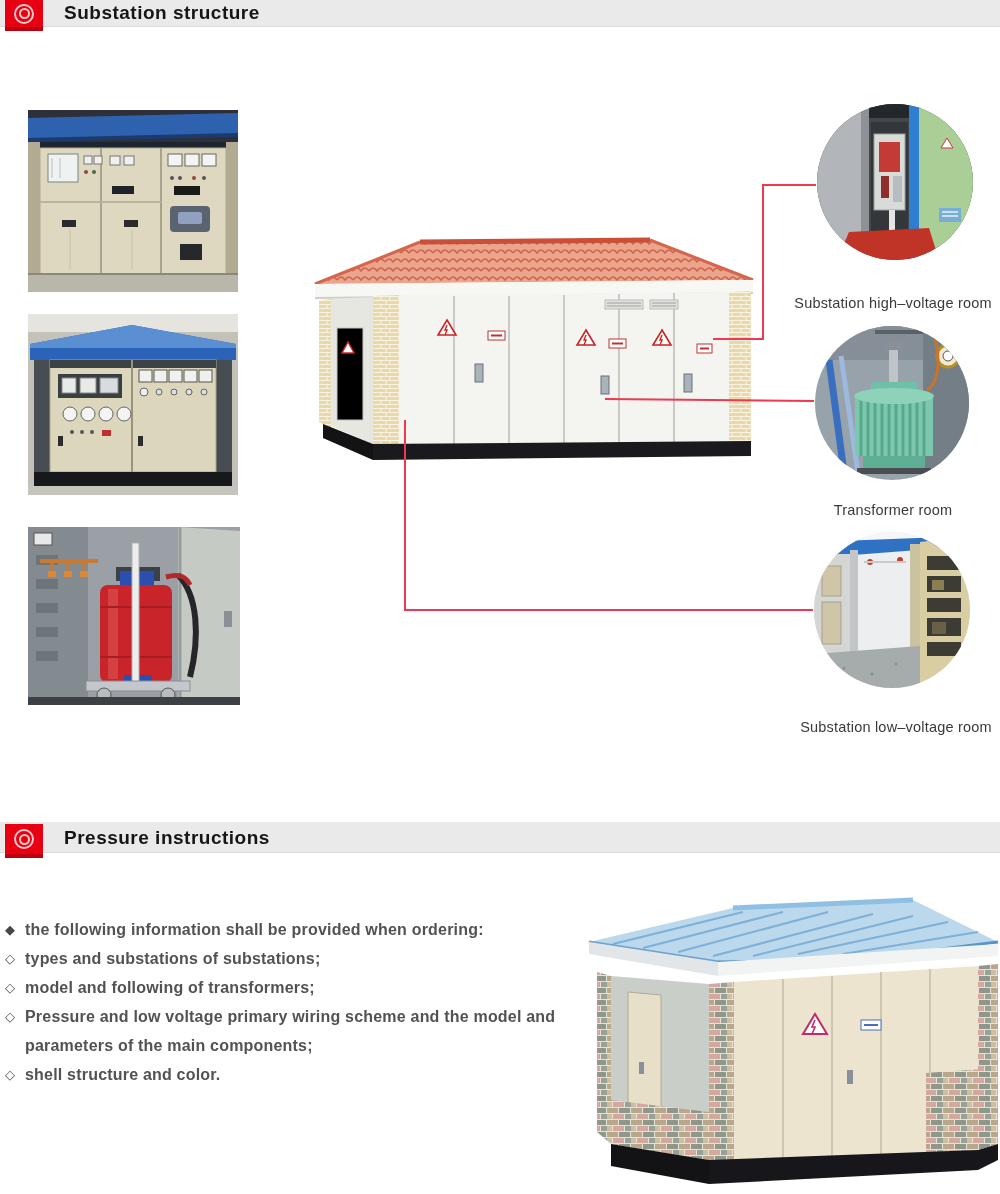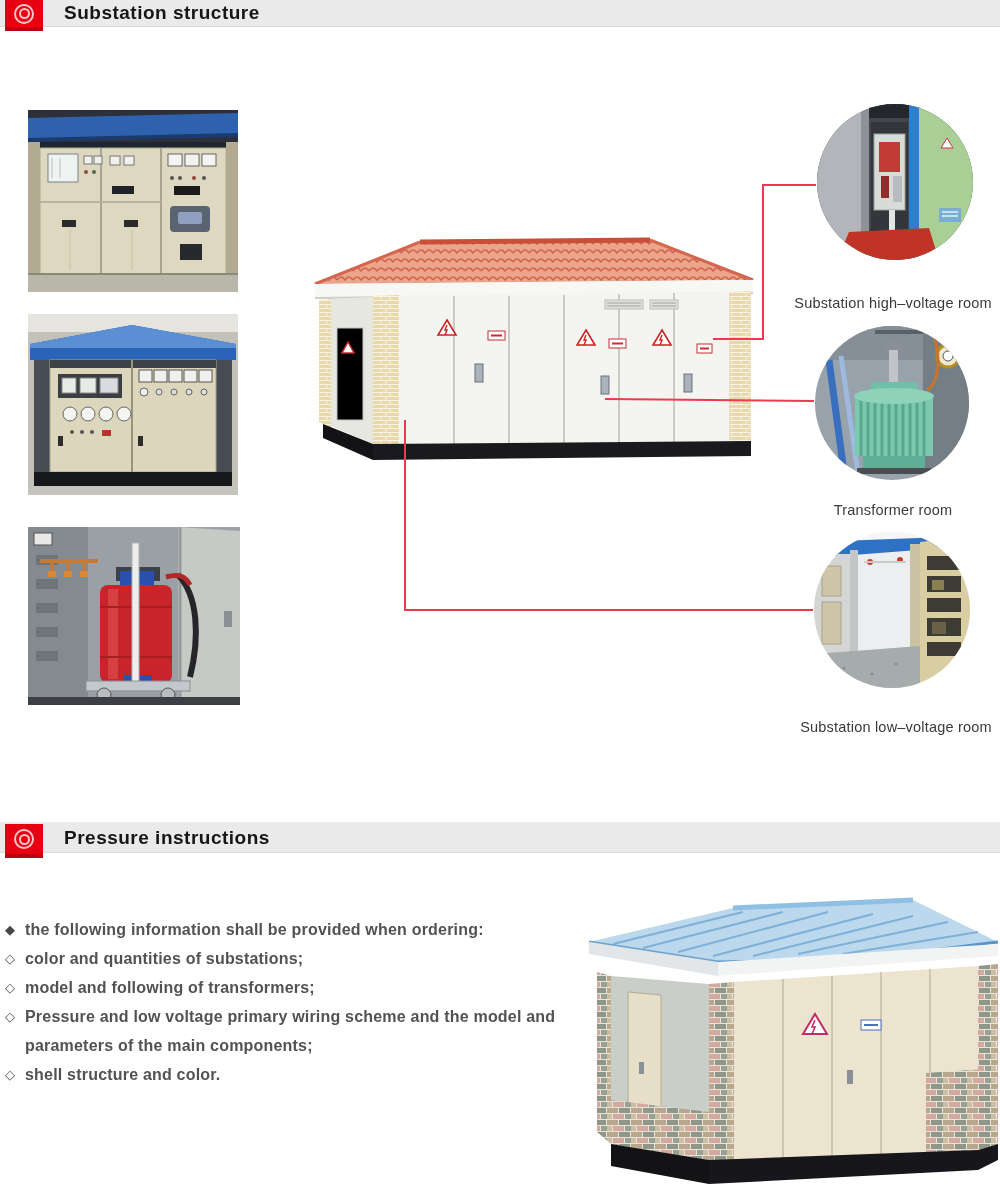--- a/index.html
+++ b/index.html
@@ -324,21 +324,21 @@
   </div>
   <div class="htitle mid">Pressure instructions</div>
 
   <div class="olist">
     <div class="oitem">
       <span class="marker">◆</span>
       <span class="otext">the following information shall be provided when ordering:</span>
     </div>
     <div class="oitem">
       <span class="marker">◇</span>
-      <span class="otext">color and quantities of substations;</span>
+      <span class="otext">types and substations of substations;</span>
     </div>
     <div class="oitem">
       <span class="marker">◇</span>
       <span class="otext">model and following of transformers;</span>
     </div>
     <div class="oitem">
       <span class="marker">◇</span>
       <span class="otext">Pressure and low voltage primary wiring scheme and the model and parameters of the main components;</span>
     </div>
     <div class="oitem">

